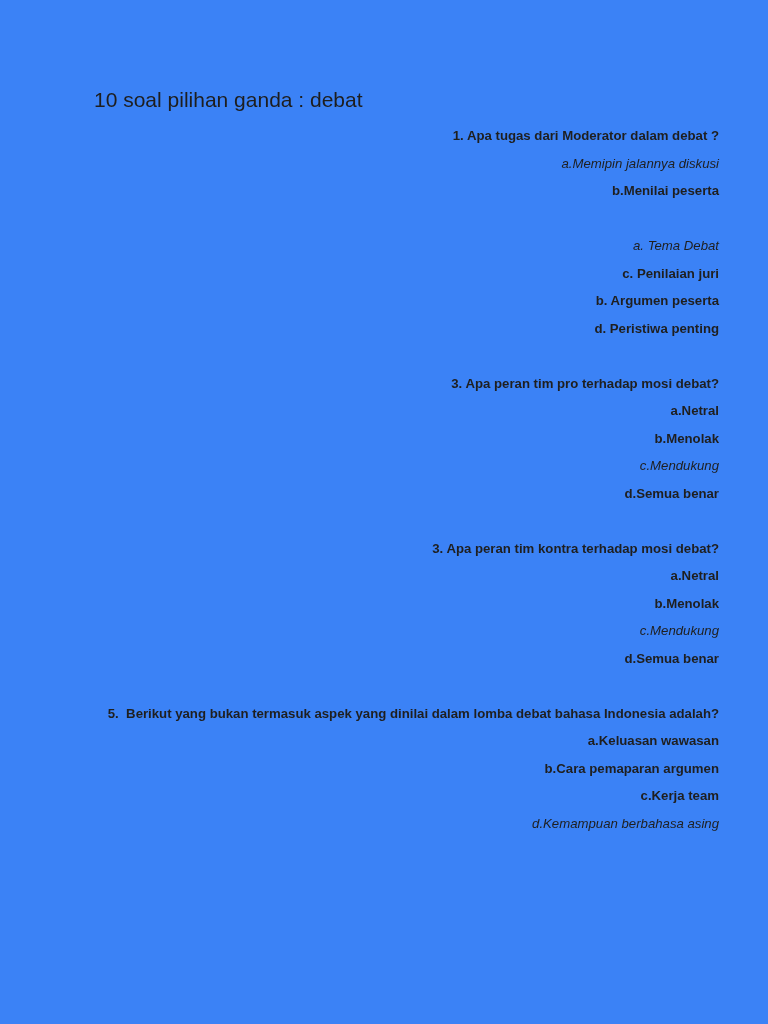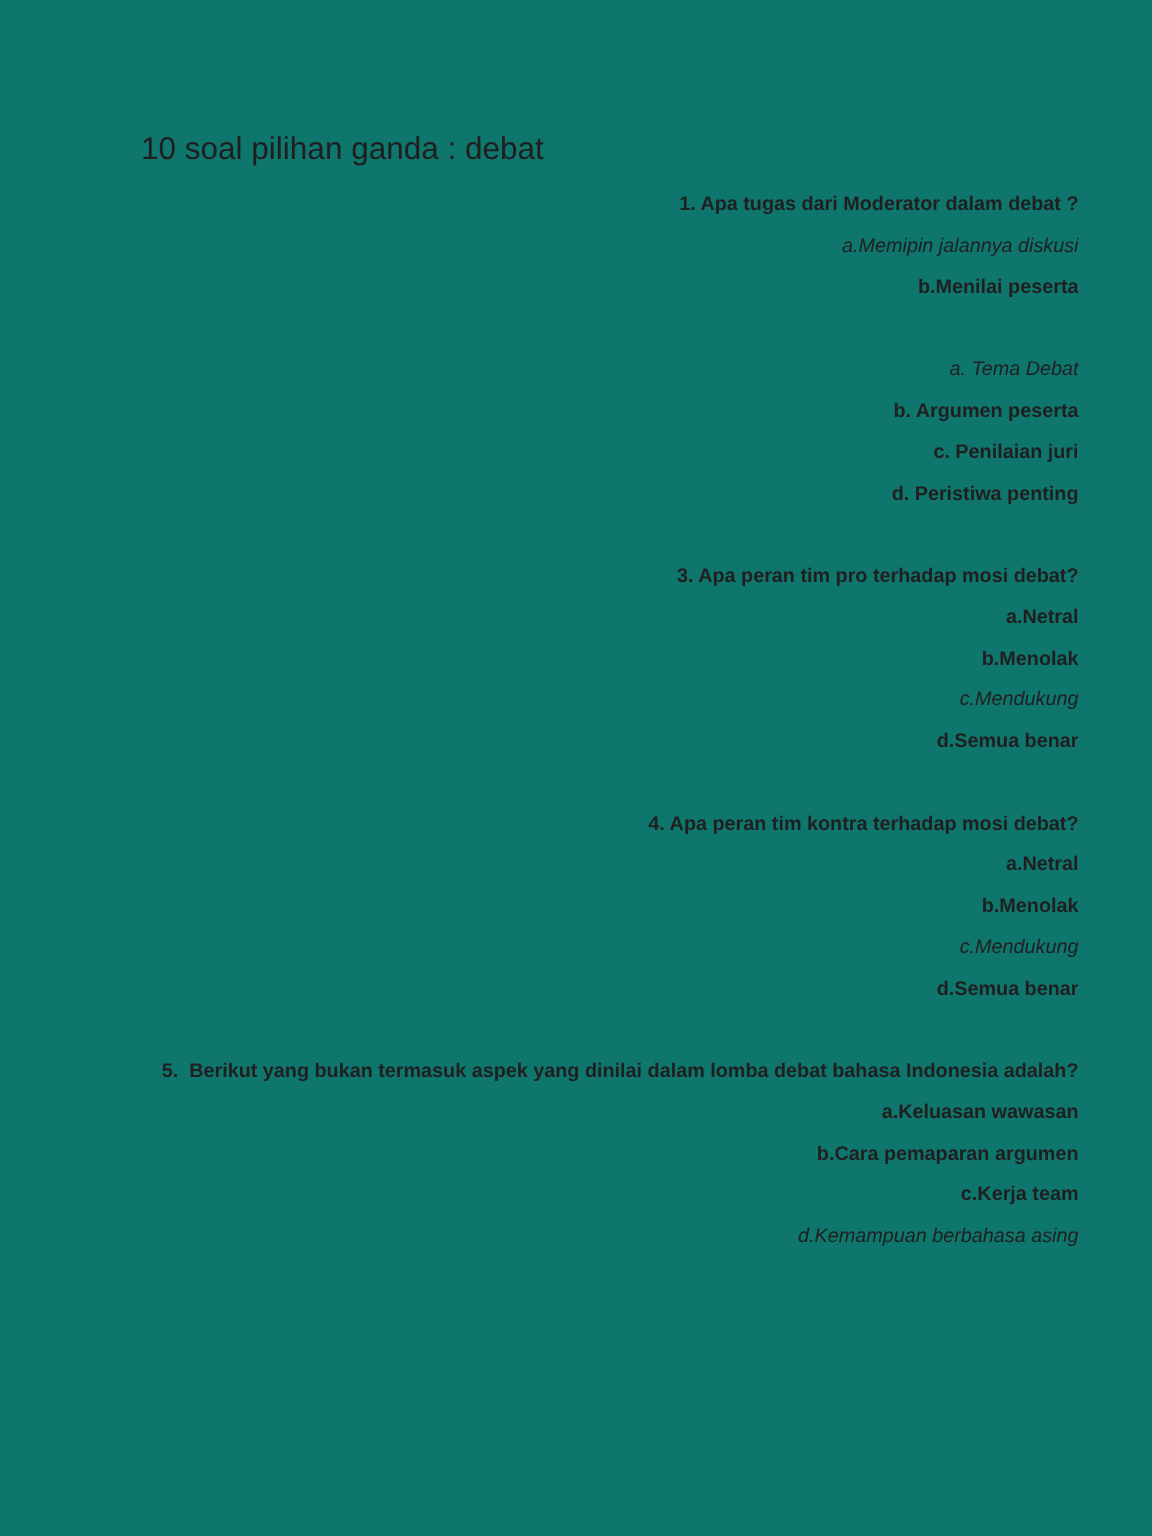--- a/index.html
+++ b/index.html
@@ -11,21 +11,21 @@
     height: 1024px;
     background: #ffffff;
     font-family: "Liberation Sans", sans-serif;
     color: #1e1e1e;
     overflow: hidden;
     position: relative;
   }
   .page {
     position: absolute;
     inset: 0;
-    background: #0f766e;
+    background: #3b82f6;
   }
   .content {
     position: absolute;
     left: 94px;
     top: 87px;
     width: 625px;
   }
   .doc-title {
     font-size: 21px;
     font-weight: 400;
@@ -69,35 +69,35 @@
     <h1 class="doc-title">10 soal pilihan ganda : debat</h1>
 
     <div class="question-block">
       <p class="line q-text">1. Apa tugas dari Moderator dalam debat ?</p>
       <p class="line opt" data-style="italic">a.Memipin jalannya diskusi</p>
       <p class="line opt" data-style="bold">b.Menilai peserta</p>
     </div>
 
     <div class="question-block">
       <p class="line opt" data-style="italic">a. Tema Debat</p>
+      <p class="line opt" data-style="bold">c. Penilaian juri</p>
       <p class="line opt" data-style="bold">b. Argumen peserta</p>
-      <p class="line opt" data-style="bold">c. Penilaian juri</p>
       <p class="line opt" data-style="bold">d. Peristiwa penting</p>
     </div>
 
     <div class="question-block">
       <p class="line q-text">3. Apa peran tim pro terhadap mosi debat?</p>
       <p class="line opt" data-style="bold">a.Netral</p>
       <p class="line opt" data-style="bold">b.Menolak</p>
       <p class="line opt" data-style="italic">c.Mendukung</p>
       <p class="line opt" data-style="bold">d.Semua benar</p>
     </div>
 
     <div class="question-block">
-      <p class="line q-text">4. Apa peran tim kontra terhadap mosi debat?</p>
+      <p class="line q-text">3. Apa peran tim kontra terhadap mosi debat?</p>
       <p class="line opt" data-style="bold">a.Netral</p>
       <p class="line opt" data-style="bold">b.Menolak</p>
       <p class="line opt" data-style="italic">c.Mendukung</p>
       <p class="line opt" data-style="bold">d.Semua benar</p>
     </div>
 
     <div class="question-block">
       <p class="line q-text">5.  Berikut yang bukan termasuk aspek yang dinilai dalam lomba debat bahasa Indonesia adalah?</p>
       <p class="line opt" data-style="bold">a.Keluasan wawasan</p>
       <p class="line opt" data-style="bold">b.Cara pemaparan argumen</p>

